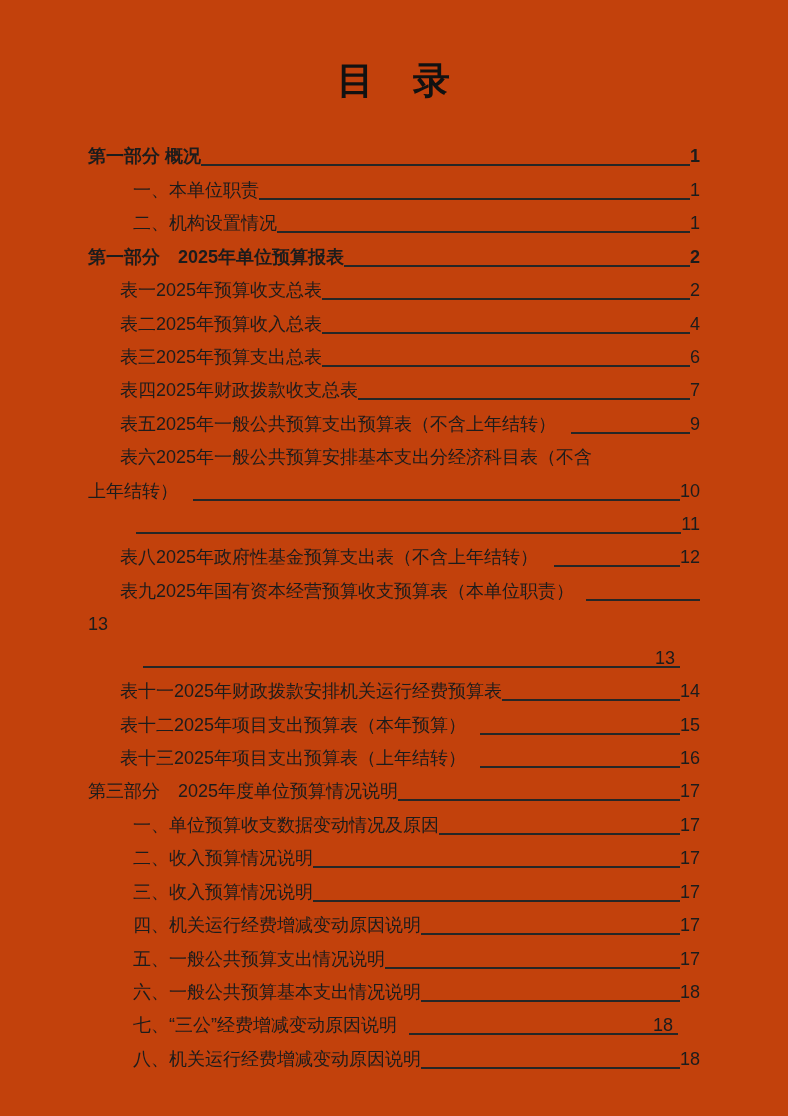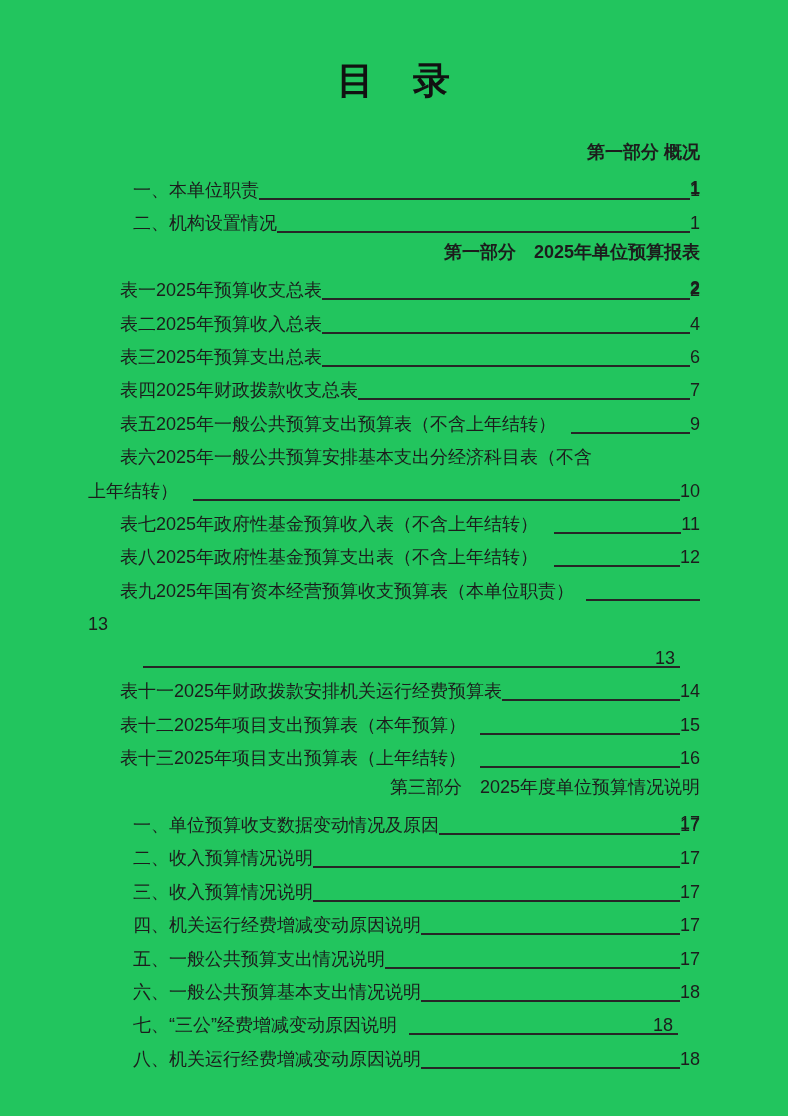--- a/index.html
+++ b/index.html
@@ -1,19 +1,19 @@
 <!DOCTYPE html>
 <html><head>
 <meta charset="utf-8">
 <style>
   html,body{margin:0;padding:0;background:#ffffff;}
   .page{
     position:relative;
     width:788px;height:1116px;
-    background:#22c55e;
+    background:#c2410c;
     color:#1c1c1c;
     font-family:"Liberation Sans","DejaVu Sans",sans-serif;
     overflow:hidden;
   }
   .doc-title{
     position:absolute;top:56px;left:0;right:0;
     text-align:center;
     font-size:37px;font-weight:bold;
     color:#111;
     letter-spacing:1px;
@@ -25,21 +25,21 @@
     display:flex;
     height:33.43px;
     align-items:flex-end;
     font-size:18px;
   }
   .row .label{
     line-height:29px;
     white-space:nowrap;
     flex:0 0 auto;
   }
-  .row.section{font-weight:bold;flex-direction:column;}
+  .row.section{font-weight:bold;}
   .row.table{padding-left:32px;}
   .row.item{padding-left:45px;}
   .row.flush{padding-left:0;}
   .leader{
     flex:1 1 auto;
     min-width:0;
     align-self:flex-end;
     height:0;
     border-bottom:2px solid #262626;
     margin-bottom:5px;
@@ -112,21 +112,20 @@
       <div class="row table">
         <span class="label">表六2025年一般公共预算安排基本支出分经济科目表（不含</span>
       </div>
       <div class="row flush">
         <span class="label">上年结转）</span>
         <span class="gapsp" style="width: 15px;"></span>
         <span class="leader"></span>
         <span class="pg">10</span>
       </div>
       <div class="row table">
-        <span class="label">表七2025年政府性基金预算收入表（不含上年结转）</span>
         <span class="gapsp" style="width: 16px;"></span>
         <span class="leader"></span>
         <span class="pg">11</span>
       </div>
       <div class="row table">
         <span class="label">表八2025年政府性基金预算支出表（不含上年结转）</span>
         <span class="gapsp" style="width: 16px;"></span>
         <span class="leader"></span>
         <span class="pg">12</span>
       </div>

